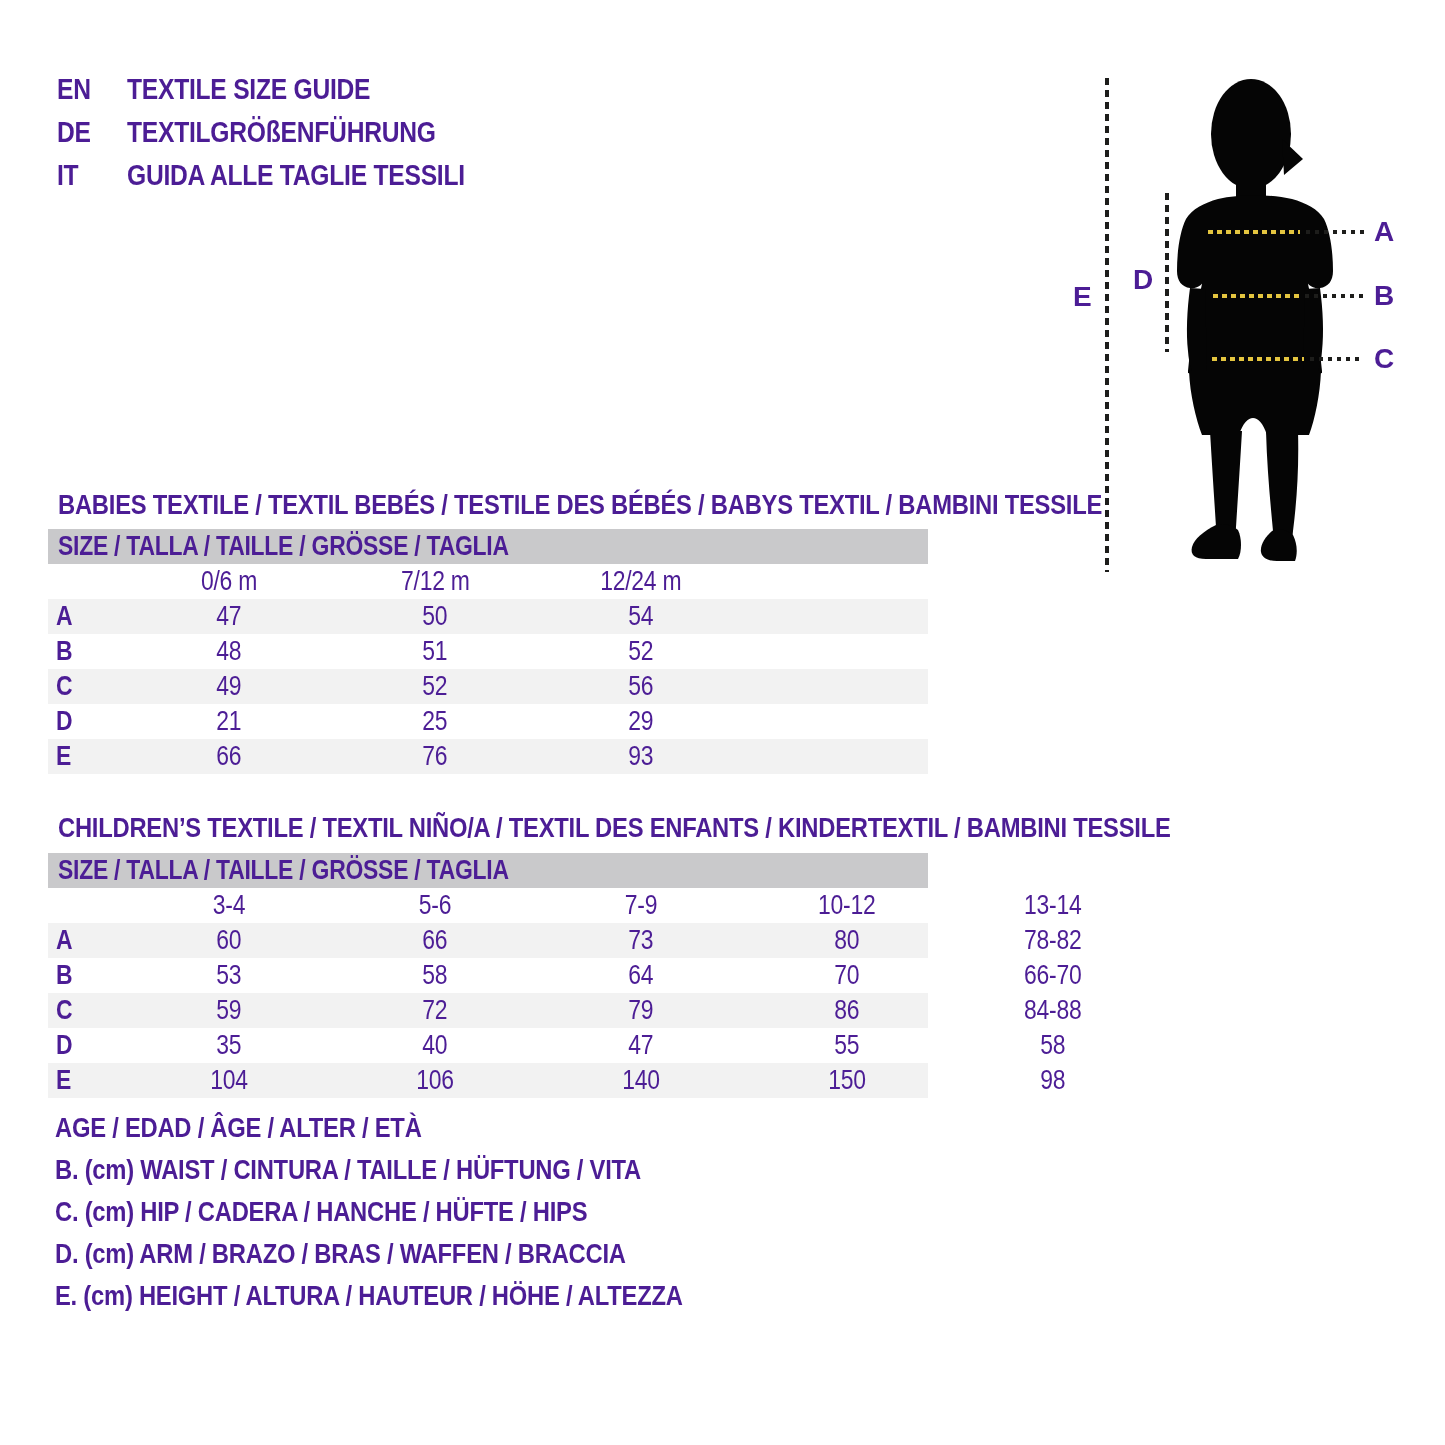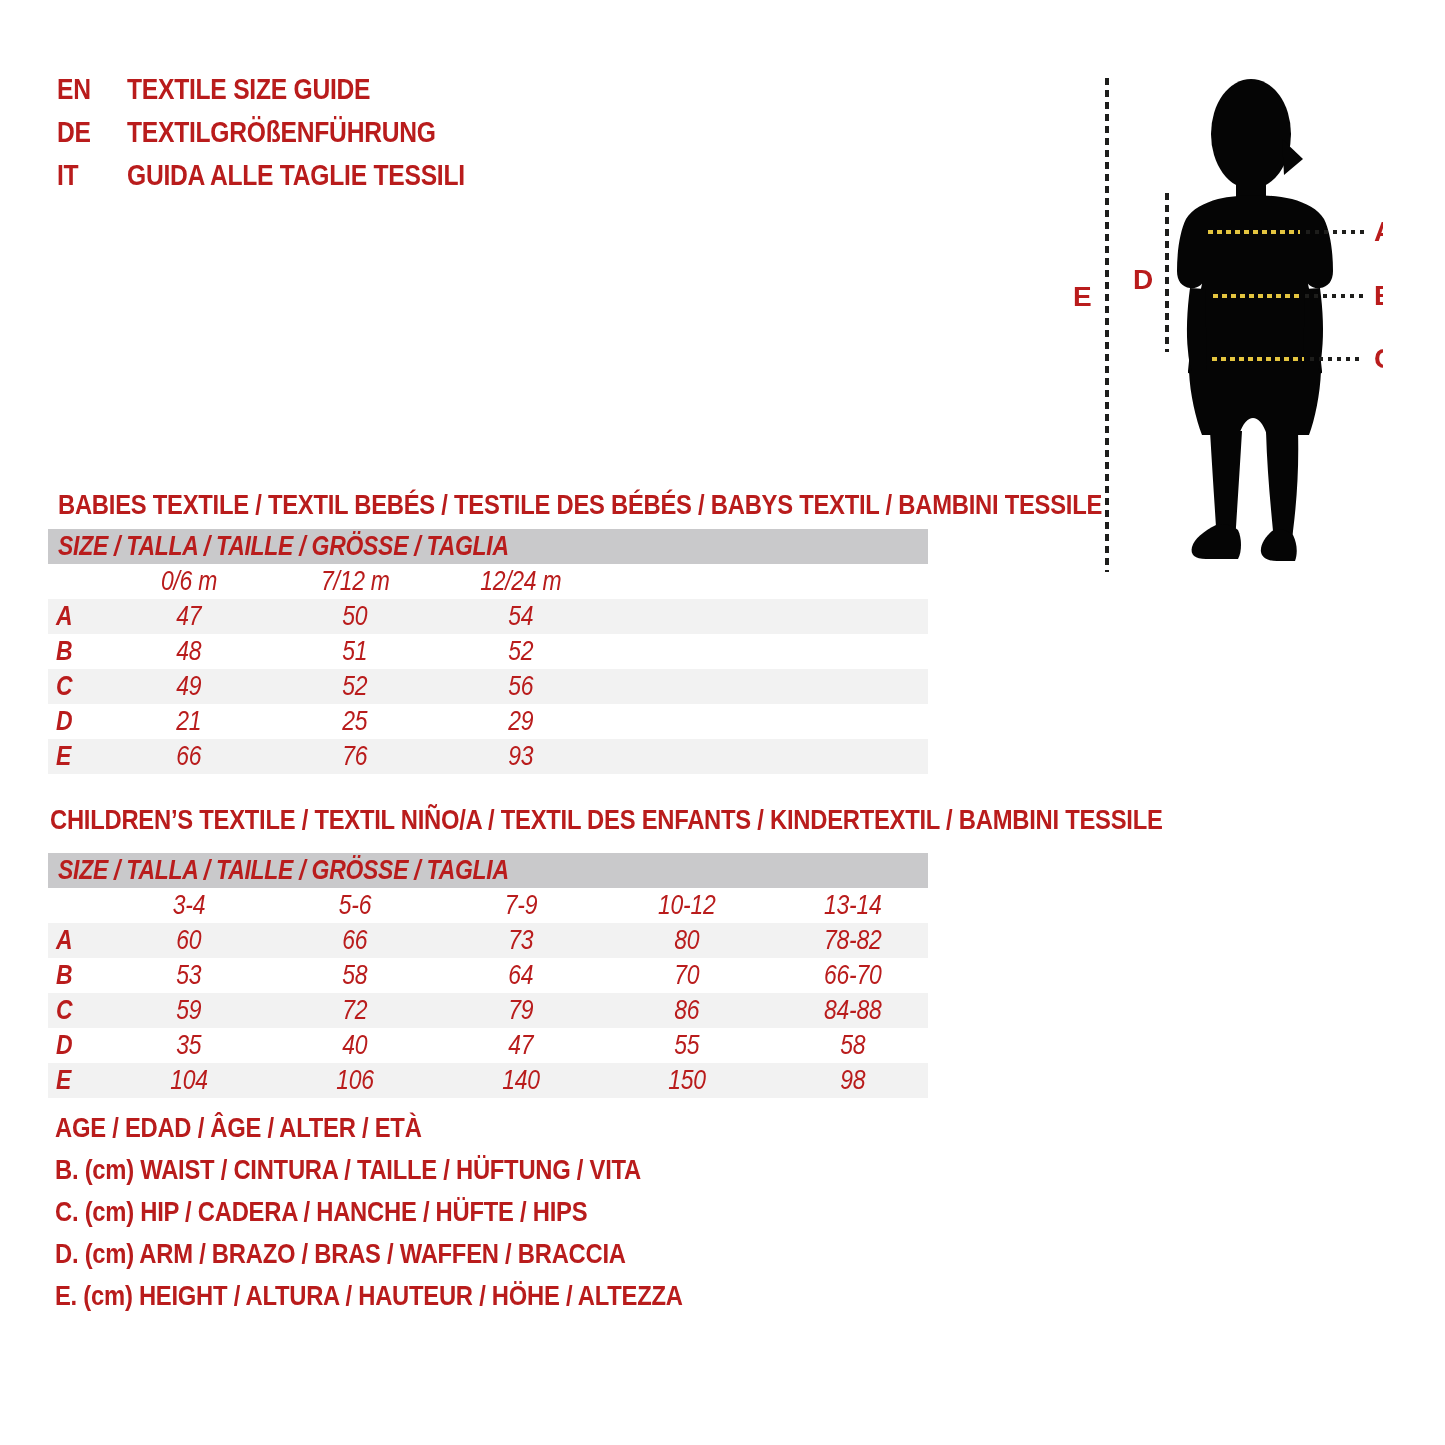--- a/index.html
+++ b/index.html
@@ -1,38 +1,38 @@
 <!DOCTYPE html>
 <html><head>
 <meta charset="utf-8">
 <style>
   html,body{margin:0;padding:0;background:#fff;}
   .canvas{
     position:relative;width:1383px;height:1445px;background:#fff;overflow:hidden;
-    font-family:"Liberation Sans", sans-serif;color:#b91c1c;
+    font-family:"Liberation Sans", sans-serif;color:#4c1d95;padding-left:46px;
   }
   .cond{display:inline-block;transform:scaleX(0.85);transform-origin:0 50%;white-space:nowrap;}
   .cond-c{display:inline-block;transform:scaleX(0.85);transform-origin:50% 50%;white-space:nowrap;}
 
   
   .lang{position:absolute;left:57px;top:68px;}
   .lang-row{height:43px;line-height:43px;font-size:29px;font-weight:700;display:flex;letter-spacing:-0.3px;}
   .lang-row .code{width:70px;flex:0 0 70px;}
 
   
   .heading{position:absolute;left:50px;font-size:28px;font-weight:700;line-height:30px;letter-spacing:-0.3px;}
   .heading.babies{top:482px;}
   .heading.children{top:805px;}
 
   
-  .size-table{position:absolute;left:48px;width:880px;font-size:27px;letter-spacing:-0.3px;font-style:italic;}
+  .size-table{position:absolute;left:48px;width:880px;font-size:27px;letter-spacing:-0.3px;}
   .size-table.babies{top:529px;}
   .size-table.children{top:853px;}
   .thead{height:35px;line-height:35px;background:#c9c9cb;padding-left:10px;font-size:27px;font-weight:700;}
-  .trow{height:35px;line-height:35px;display:flex;}
+  .trow{height:35px;line-height:35px;display:flex;gap:40px;}
   .trow.alt{background:#f2f2f2;}
   .lcol{width:50px;flex:0 0 50px;padding-left:8px;font-weight:700;}
   .vcol{width:166px;flex:0 0 166px;text-align:center;}
 
   
   .legend{position:absolute;left:55px;top:1107px;font-size:28px;font-weight:700;letter-spacing:-0.3px;}
   .legend-line{height:42px;line-height:42px;}
 
   
   .figure-svg{position:absolute;left:1170px;top:75px;width:165px;height:495px;}
@@ -148,21 +148,21 @@
       <span class="vcol"><span class="cond-c">29</span></span>
     </div>
     <div class="trow alt">
       <span class="lcol"><span class="cond">E</span></span>
       <span class="vcol"><span class="cond-c">66</span></span>
       <span class="vcol"><span class="cond-c">76</span></span>
       <span class="vcol"><span class="cond-c">93</span></span>
     </div>
   </div>
 
-  <h2 class="heading children" style="margin:0;"><span class="cond">CHILDREN’S TEXTILE / TEXTIL NIÑO/A / TEXTIL DES ENFANTS / KINDERTEXTIL / BAMBINI TESSILE</span></h2>
+  <h2 class="heading children" style="margin:8px;"><span class="cond">CHILDREN’S TEXTILE / TEXTIL NIÑO/A / TEXTIL DES ENFANTS / KINDERTEXTIL / BAMBINI TESSILE</span></h2>
 
   <div class="size-table children">
     <div class="thead"><span class="cond">SIZE / TALLA / TAILLE / GRÖSSE / TAGLIA</span></div>
     <div class="trow">
       <span class="lcol"></span>
       <span class="vcol"><span class="cond-c">3-4</span></span>
       <span class="vcol"><span class="cond-c">5-6</span></span>
       <span class="vcol"><span class="cond-c">7-9</span></span>
       <span class="vcol"><span class="cond-c">10-12</span></span>
       <span class="vcol"><span class="cond-c">13-14</span></span>

